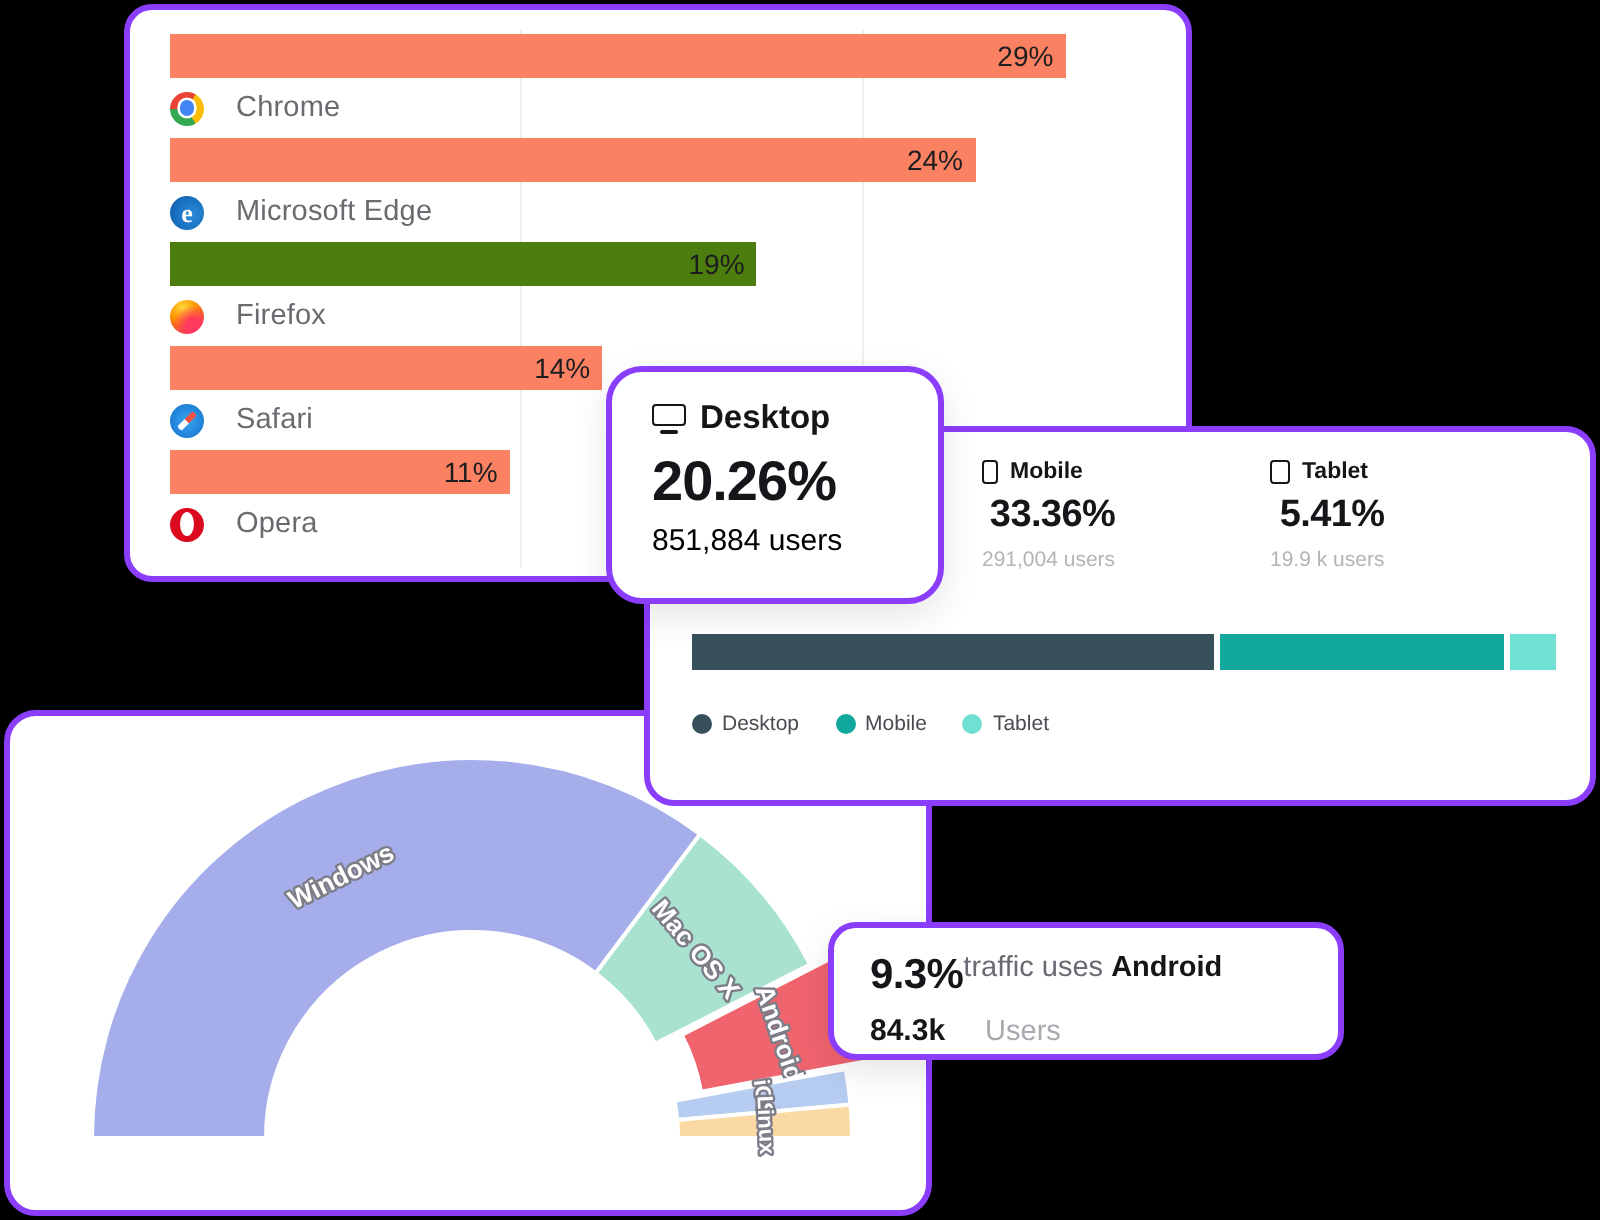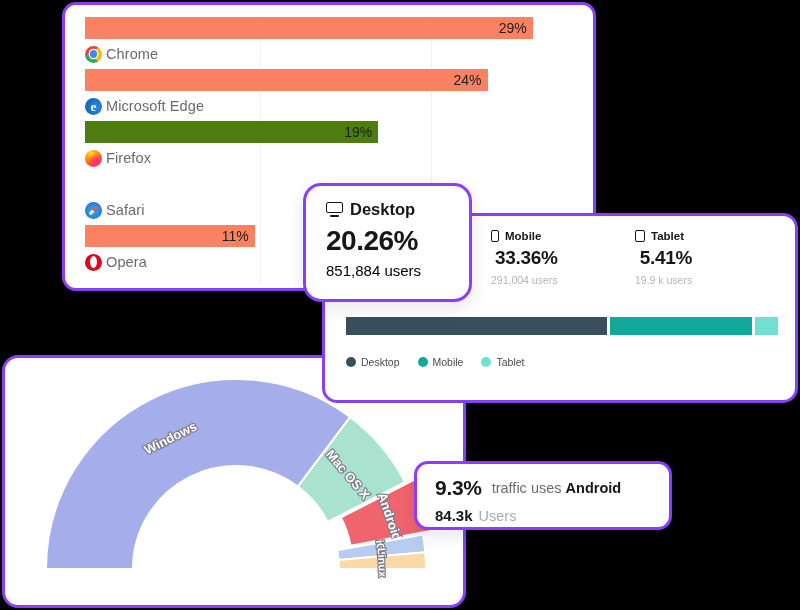--- a/index.html
+++ b/index.html
@@ -77,21 +77,21 @@
     color: #1d1d1f;
     font-family: "Liberation Sans", sans-serif;
   }
   .bar-label {
     position: absolute;
     left: 20px;
     top: 30px;
     height: 22px;
     display: flex;
     align-items: center;
-    gap: 4px;
+    gap: 16px;
   }
   .bar-label-text {
     font-size: 14.5px;
     color: #6a6a70;
     letter-spacing: .1px;
   }
   .browser-ico {
     width: 17px;
     height: 17px;
     flex: 0 0 17px;
@@ -338,39 +338,39 @@
     top: 461px;
     width: 258px;
     height: 69px;
     border-radius: 14px;
     z-index: 7;
     box-shadow: 0 6px 18px rgba(0,0,0,.10);
     padding: 12px 0 0 18px;
   }
   .ac-line1 {
     display: flex;
-    align-items: center;
-    gap: 10px;
+    align-items: flex-start;
+    gap: 0;
   }
   .ac-pct {
     font-size: 21px;
     font-weight: bold;
     color: #16161a;
     letter-spacing: -.3px;
   }
   .ac-text {
     font-size: 14.5px;
     color: #6a6a72;
   }
   .ac-text b { color: #16161a; }
   .ac-line2 {
     margin-top: 7px;
     display: flex;
     align-items: flex-end;
-    gap: 6px;
+    gap: 20px;
   }
   .ac-users-num {
     font-size: 15px;
     font-weight: bold;
     color: #16161a;
   }
   .ac-users-word {
     font-size: 14.5px;
     color: #a9a9b0;
   }
@@ -405,20 +405,23 @@
         <div class="bar-row" style="top: 112px;">
           <div class="bar" style="width: 293.312px; background: #4d7c0f;">
             <span class="bar-value">19%</span>
           </div>
           <div class="bar-label">
             <span class="browser-ico ico-firefox"></span>
             <span class="bar-label-text">Firefox</span>
           </div>
         </div>
         <div class="bar-row" style="top: 164px;">
+          <div class="bar" style="width: 216.125px; background: rgb(250, 129, 98);">
+            <span class="bar-value">14%</span>
+          </div>
           <div class="bar-label">
             <span class="browser-ico ico-safari"></span>
             <span class="bar-label-text">Safari</span>
           </div>
         </div>
         <div class="bar-row" style="top: 216px;">
           <div class="bar" style="width: 169.812px; background: rgb(250, 129, 98);">
             <span class="bar-value">11%</span>
           </div>
           <div class="bar-label">

